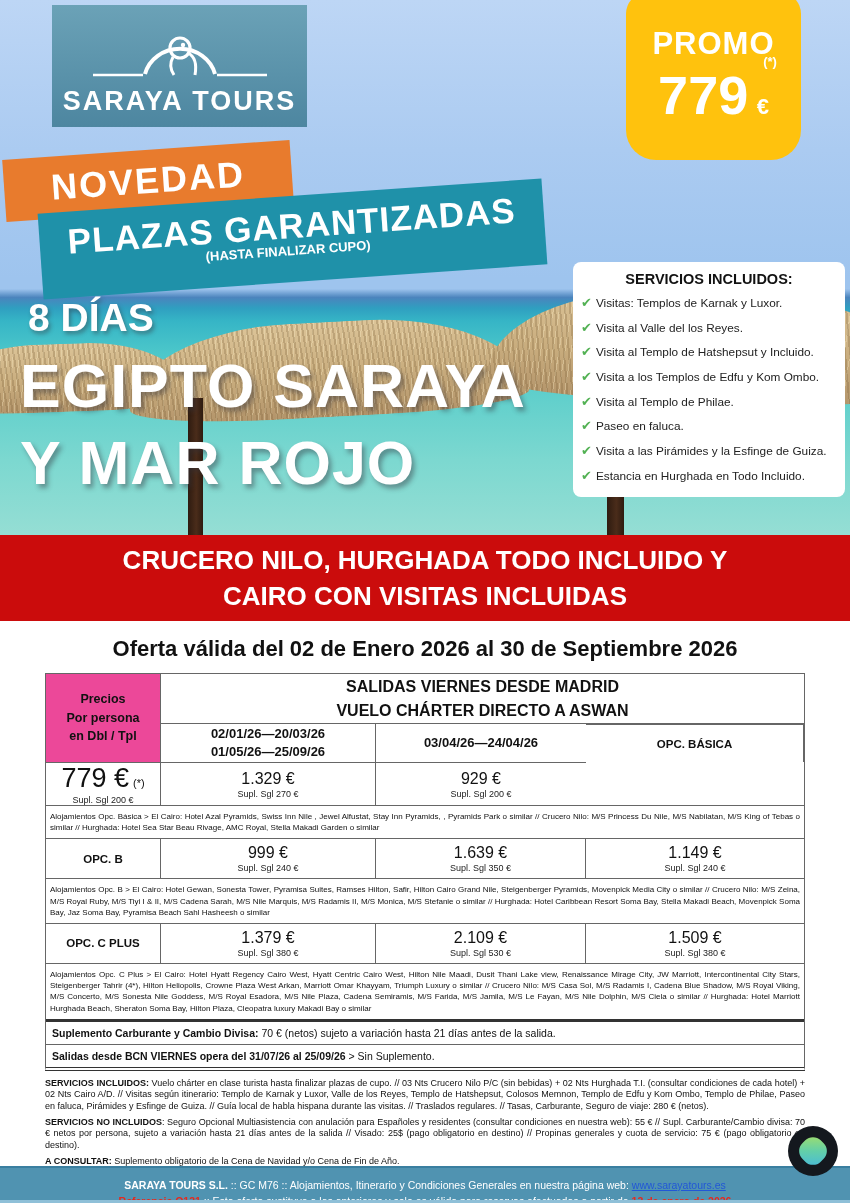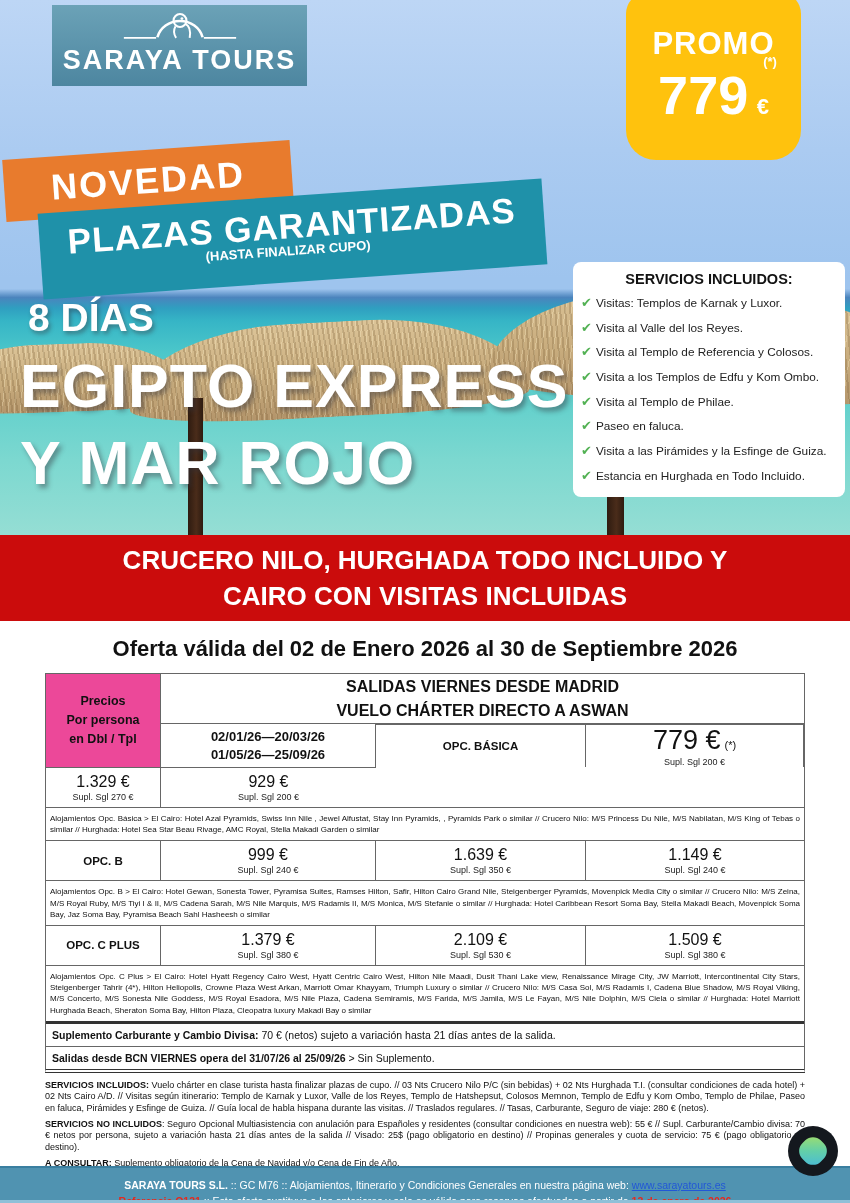--- a/index.html
+++ b/index.html
@@ -10,21 +10,21 @@
   .hero{position:relative;height:535px;overflow:hidden;
     background:linear-gradient(180deg,#bdd6f5 0%,#abcbf1 28%,#9ec4ee 52%,#9ec4ee 54%,
       #4b84bd 55.6%,#2f9fc0 57.6%,#36b5c6 60%,#4cc7ca 66%,#63d0cc 75%,#7cd8d0 86%,#95ded4 100%);}
   .thatch{position:absolute;
     background:repeating-linear-gradient(83deg,rgba(122,95,55,.28) 0 2px,transparent 2px 5px),
                repeating-linear-gradient(97deg,rgba(255,243,205,.30) 0 1px,transparent 1px 6px),
                linear-gradient(180deg,#dcc498 0%,#c9ad7e 55%,#b3946a 100%);
     border-radius:50% 50% 45% 45% / 100% 100% 22% 22%;}
   .pole{position:absolute;background:linear-gradient(90deg,#2e1b10,#4a2c1a 55%,#2e1b10);}
 
-  .logo{position:absolute;left:52px;top:5px;width:255px;height:81px;
+  .logo{position:absolute;left:52px;top:5px;width:255px;height:122px;
     background:linear-gradient(180deg,#6ba2b7 0%,#4d86a0 100%);
     display:flex;flex-direction:column;align-items:center;justify-content:flex-end;padding-bottom:10px;box-sizing:border-box;}
   .logo-text{color:#fff;font-weight:bold;font-size:27px;letter-spacing:2px;}
 
   .promo-badge{position:absolute;left:626px;top:-8px;width:175px;height:168px;background:#ffc20d;
     border-radius:22px 22px 30px 30px;color:#fff;text-align:center;}
   .promo-label{font-weight:bold;font-size:31px;margin-top:34px;letter-spacing:1px;}
   .promo-price{position:relative;display:inline-block;margin-top:6px;}
   .promo-num{font-weight:bold;font-size:54px;line-height:1;}
   .promo-eur{font-weight:bold;font-size:22px;margin-left:4px;}
@@ -134,30 +134,30 @@
     </div>
 
     <div class="plazas">
       <div class="plazas-main">PLAZAS GARANTIZADAS</div>
       <div class="plazas-sub">(HASTA FINALIZAR CUPO)</div>
     </div>
 
     <div class="days">8 DÍAS</div>
 
     <div class="tour-title">
-      <div>EGIPTO EXPRESS</div>
+      <div>EGIPTO SARAYA</div>
       <div>Y MAR ROJO</div>
     </div>
 
     <div class="services">
       <div class="services-title">SERVICIOS INCLUIDOS:</div>
       <ul>
         <li><span class="chk">✔</span><span>Visitas: Templos de Karnak y Luxor.</span></li>
         <li><span class="chk">✔</span><span>Visita al Valle del los Reyes.</span></li>
-        <li><span class="chk">✔</span><span>Visita al Templo de Referencia y Colosos.</span></li>
+        <li><span class="chk">✔</span><span>Visita al Templo de Hatshepsut y Incluido.</span></li>
         <li><span class="chk">✔</span><span>Visita a los Templos de Edfu y Kom Ombo.</span></li>
         <li><span class="chk">✔</span><span>Visita al Templo de Philae.</span></li>
         <li><span class="chk">✔</span><span>Paseo en faluca.</span></li>
         <li><span class="chk">✔</span><span>Visita a las Pirámides y la Esfinge de Guiza.</span></li>
         <li><span class="chk">✔</span><span>Estancia en Hurghada en Todo Incluido.</span></li>
       </ul>
     </div>
   </div>
 
   <div class="red-banner">
@@ -175,20 +175,23 @@
     </div>
     <div class="cell mainhead">
       <div>SALIDAS VIERNES DESDE MADRID</div>
       <div>VUELO CHÁRTER DIRECTO A ASWAN</div>
     </div>
 
     <div class="cell datecell br">
       <div>02/01/26—20/03/26</div>
       <div>01/05/26—25/09/26</div>
     </div>
+    <div class="cell datecell">
+      <div>03/04/26—24/04/26</div>
+    </div>
 
     <div class="cell optlabel bt br">OPC. BÁSICA</div>
     <div class="cell pricecell bt br">
       <div><span class="price-big">779 €</span><span class="pstar">(*)</span></div>
       <div class="supl">Supl. Sgl 200 €</div>
     </div>
     <div class="cell pricecell bt br">
       <div class="price">1.329 €</div>
       <div class="supl">Supl. Sgl 270 €</div>
     </div>

